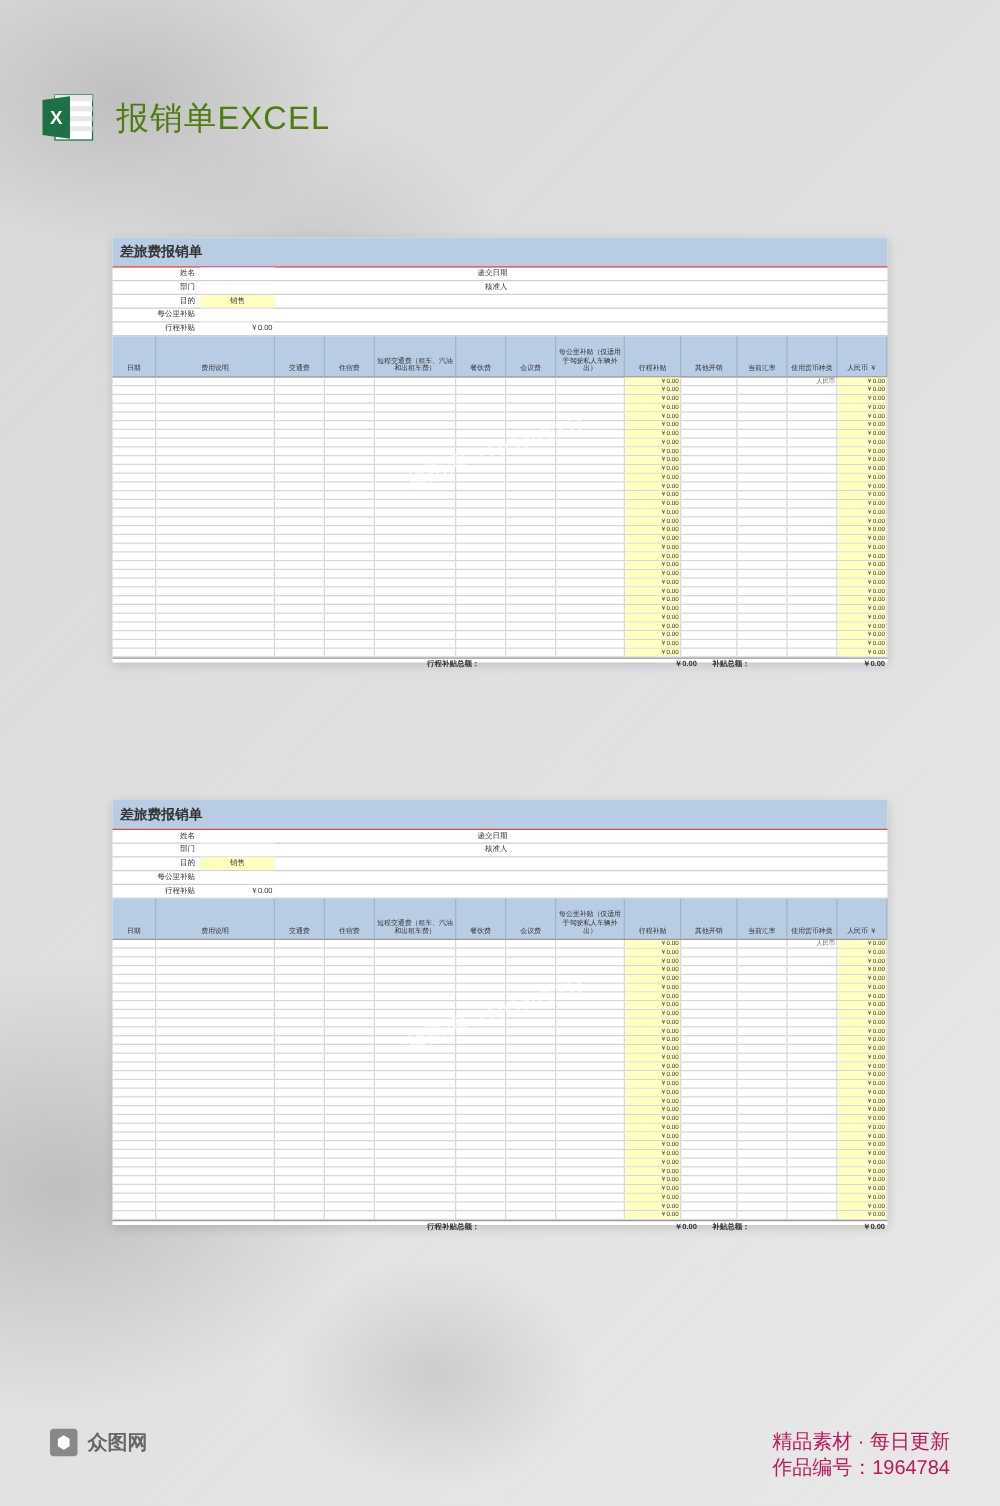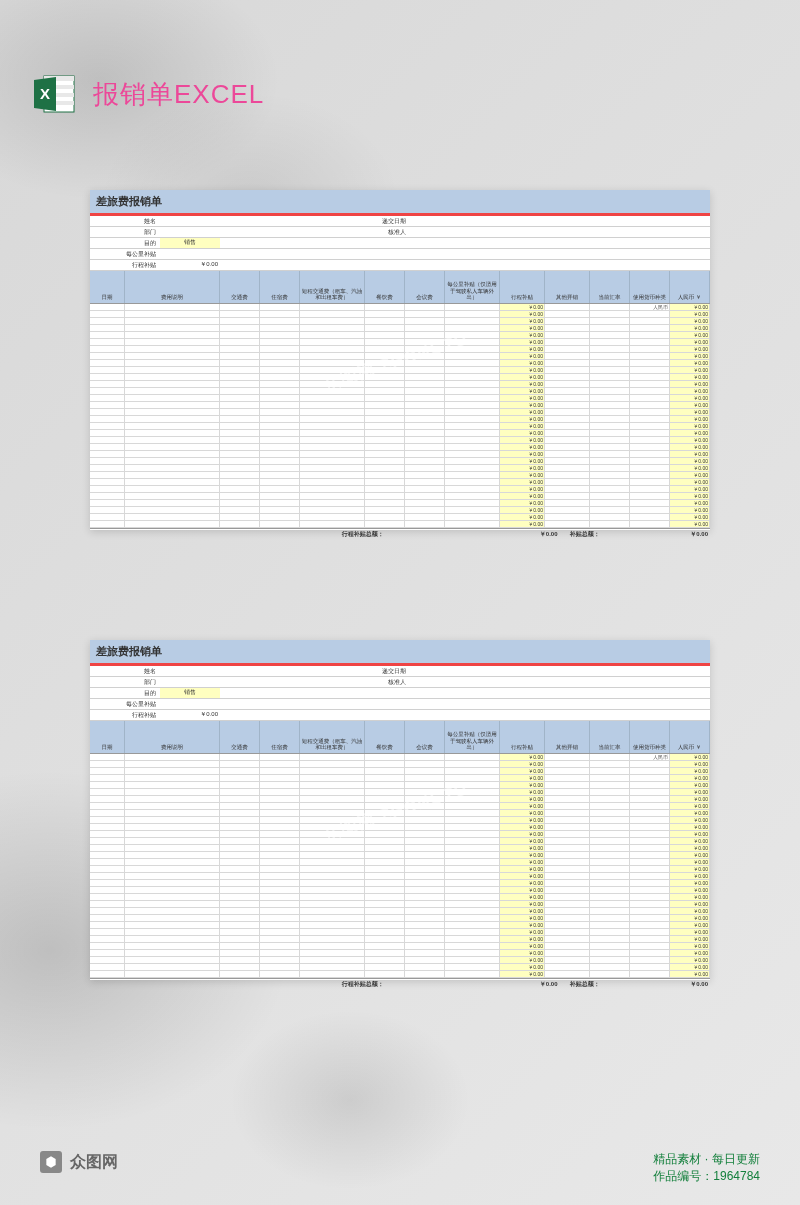--- a/index.html
+++ b/index.html
@@ -1,25 +1,25 @@
 <!DOCTYPE html>
 <html><head>
 <meta charset="utf-8">
 <style>
 *{margin:0;padding:0;box-sizing:border-box;}
 body{width:800px;height:1205px;background:linear-gradient(135deg,#d8d8d8,#e8e8e8);position:relative;font-family:"Microsoft YaHei",sans-serif;overflow:hidden;}
 .shadow-overlay{position:absolute;inset:0;background:radial-gradient(ellipse 300px 200px at 100px 80px,rgba(0,0,0,0.12),transparent 60%),radial-gradient(ellipse 250px 180px at 250px 200px,rgba(0,0,0,0.08),transparent 60%),radial-gradient(ellipse 400px 300px at 50px 950px,rgba(0,0,0,0.15),transparent 60%),radial-gradient(ellipse 200px 150px at 350px 1100px,rgba(0,0,0,0.1),transparent 60%);pointer-events:none;}
 .header{position:absolute;top:70px;left:30px;display:flex;align-items:center;gap:15px;}
 .excel-icon{width:48px;height:48px;position:relative;}
 .excel-icon svg{width:100%;height:100%;}
-.page-title{font-size:26px;color:#ec4899;font-weight:400;letter-spacing:1px;}
+.page-title{font-size:26px;color:#4d7c0f;font-weight:400;letter-spacing:1px;}
 .sheet{position:absolute;background:#fff;box-shadow:0 2px 8px rgba(0,0,0,0.15);}
 .sheet1{top:190px;left:90px;width:620px;height:340px;}
 .sheet2{top:640px;left:90px;width:620px;height:340px;}
-.sheet-title{background:#b8cce4;padding:4px 6px;font-size:11px;font-weight:bold;color:#333;border-bottom:3px solid #ef4444;}
+.sheet-title{background:#b8cce4;padding:4px 6px;font-size:11px;font-weight:bold;color:#333;border-bottom:1px solid #ef4444;}
 .info-row{display:flex;height:11px;border-bottom:1px solid #d0d0d0;font-size:6px;color:#333;}
 .info-label{width:70px;text-align:right;padding-right:4px;line-height:11px;}
 .info-val{width:60px;background:#fff;}
 .info-val.yellow{background:#ffffc0;}
 .info-label2{width:60px;text-align:right;padding-right:4px;line-height:11px;margin-left:130px;}
 .col-header{background:#b8cce4;display:flex;font-size:5.5px;color:#333;align-items:flex-end;border-bottom:1px solid #999;}
 .col-header>div{padding:2px 1px;text-align:center;border-right:1px solid #a0b4c8;line-height:1.2;display:flex;align-items:flex-end;justify-content:center;}
 .ch1{width:35px;height:32px;}
 .ch2{width:95px;height:32px;}
 .ch3{width:40px;height:32px;}
@@ -48,21 +48,21 @@
 .dc11{width:40px;}
 .dc12{width:40px;}
 .dc13{width:40px;background:#ffffc0;border-right:none;}
 .total-row{display:flex;height:10px;border-top:1px solid #999;font-size:6px;font-weight:bold;color:#333;}
 .total-row>div{line-height:10px;text-align:right;padding-right:2px;}
 .footer{position:absolute;bottom:20px;left:0;right:0;display:flex;align-items:flex-start;justify-content:space-between;padding:0 40px;}
 .footer-left{display:flex;align-items:center;gap:8px;}
 .logo-badge{width:22px;height:22px;background:#888;border-radius:3px;display:flex;align-items:center;justify-content:center;}
 .logo-badge svg{width:14px;height:14px;}
 .footer-brand{font-size:16px;color:#666;font-weight:bold;}
-.footer-right{font-size:12px;color:#15803d;}
+.footer-right{font-size:16px;color:#be185d;}
 .watermark{position:absolute;color:rgba(255,255,255,0.55);font-size:17px;font-weight:bold;pointer-events:none;letter-spacing:1px;}
 .wm1{top:350px;left:320px;transform:rotate(-18deg);}
 .wm2{top:800px;left:320px;transform:rotate(-18deg);}
 .currency-label{font-size:5px;color:#666;text-align:center;line-height:7px;}
 </style>
 </head>
 <body>
 
 <div class="shadow-overlay"></div>
 

